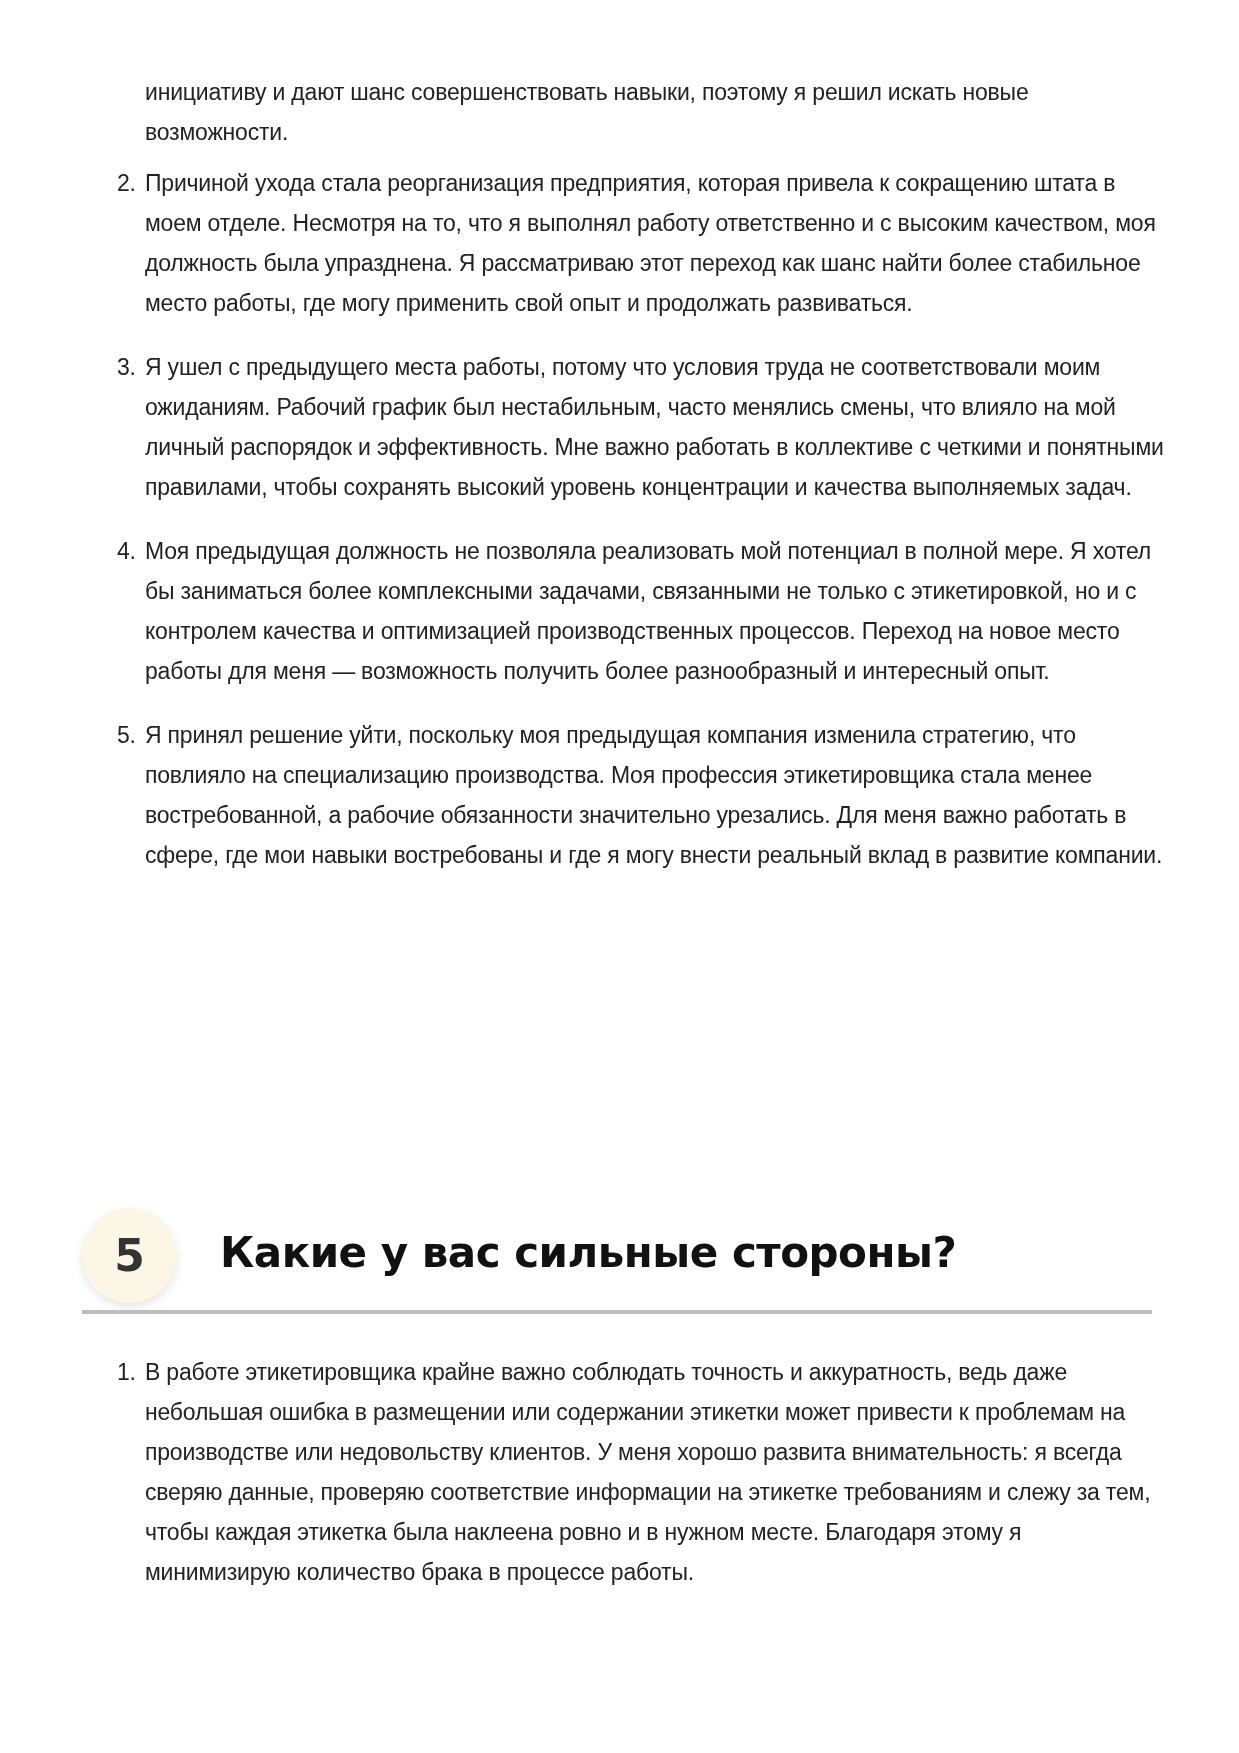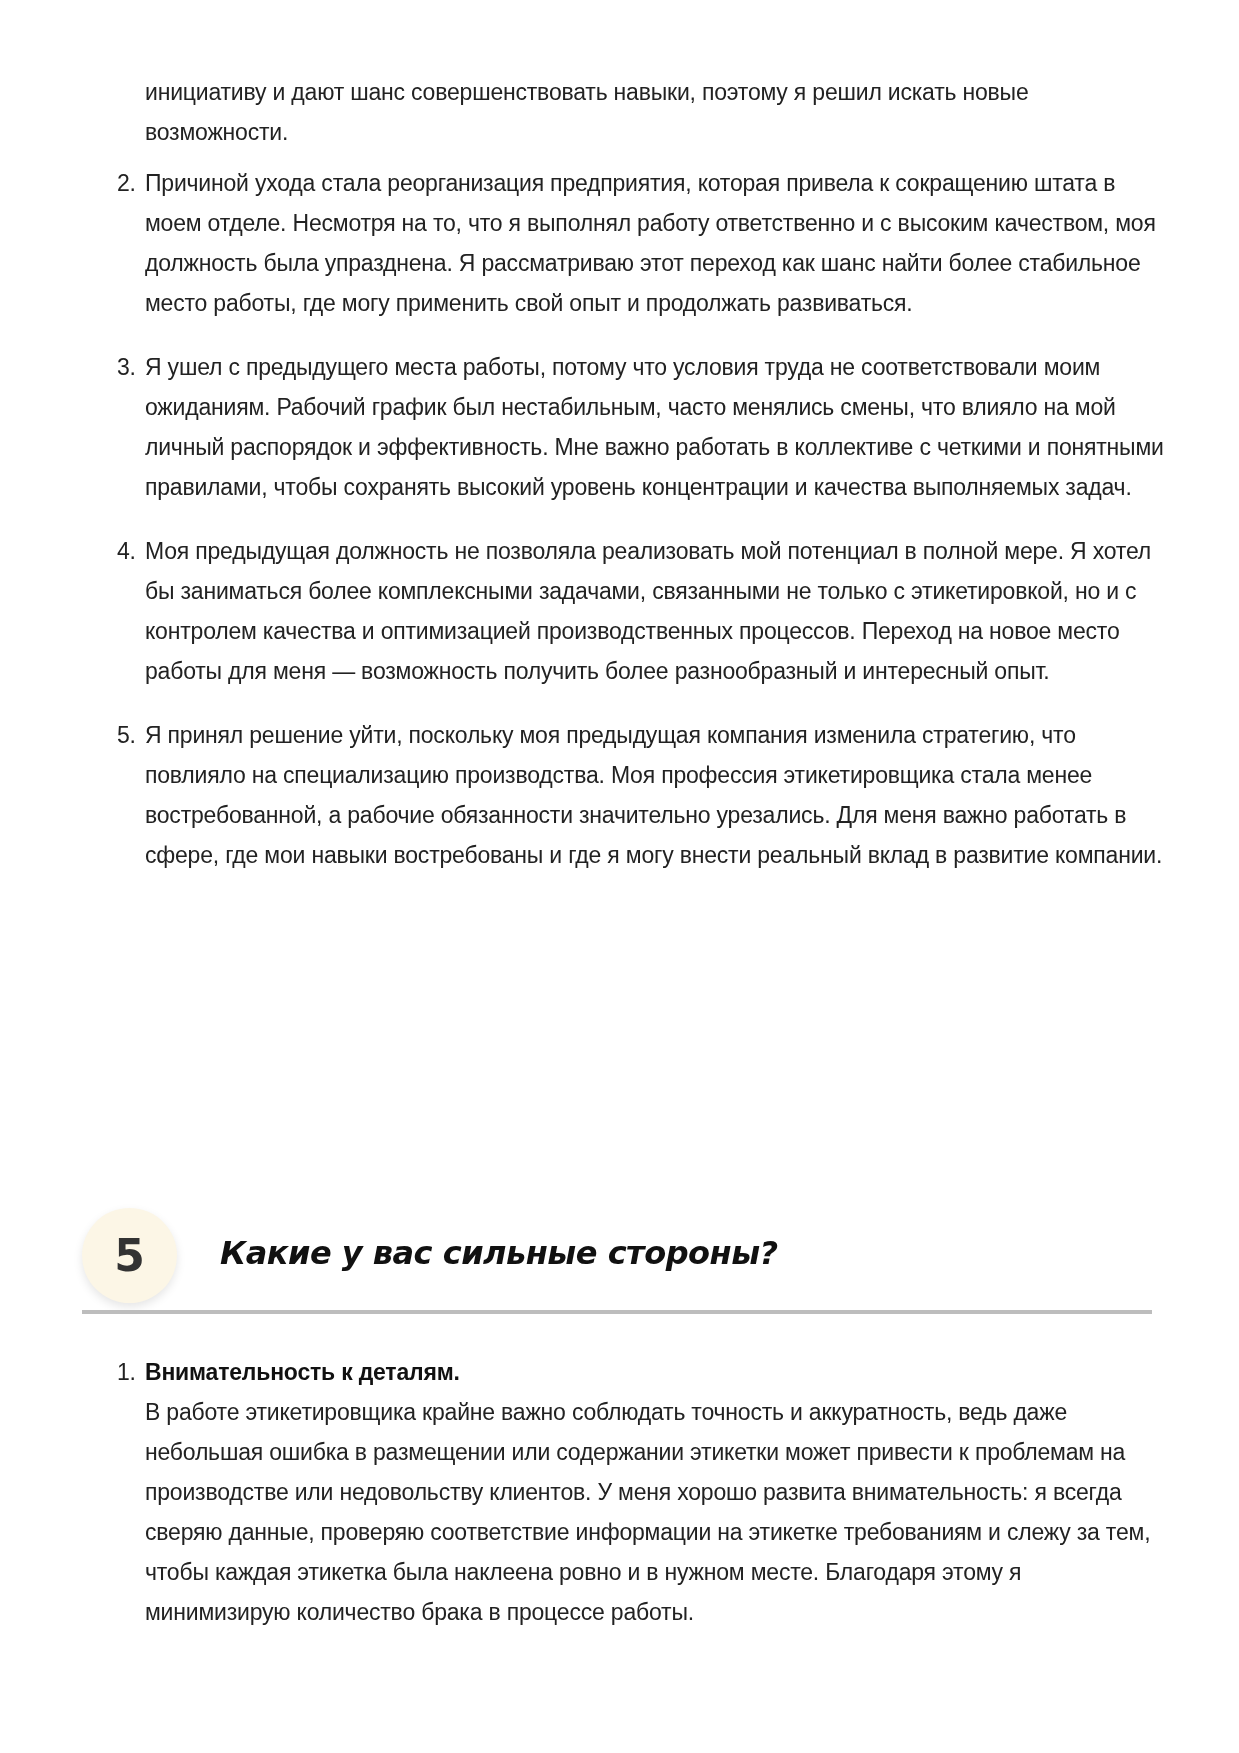--- a/index.html
+++ b/index.html
@@ -34,22 +34,22 @@
   .badge {
     position: absolute; left: 0; top: 0; width: 95px; height: 95px;
     border-radius: 50%; background: #fcf6e6;
     box-shadow: 0 4px 10px rgba(0,0,0,0.10);
     display: flex; align-items: center; justify-content: center;
     font-size: 44px; font-weight: bold; color: #333333;
     font-family: "DejaVu Sans", sans-serif;
   }
   .section-title {
     position: absolute; left: 138px; top: 20px;
-    font-size: 32px; font-weight: bold; color: #111111; line-height: 50px;
-    font-family: "DejaVu Sans", sans-serif; letter-spacing: -0.5px; font-style: italic;
+    font-size: 42px; font-weight: bold; color: #111111; line-height: 50px;
+    font-family: "DejaVu Sans", sans-serif; letter-spacing: -0.5px;
   }
   .divider {
     position: absolute; left: 0; top: 102px; width: 1070px; height: 4px;
     background: #bdbdbd;
   }
   #list-b { top: 1352px; }
   .item-title { font-weight: bold; color: #111111; }
 </style>
 </head>
 <body>
@@ -77,16 +77,15 @@
 
 <div class="section-header">
   <div class="badge">5</div>
   <div class="section-title">Какие у вас сильные стороны?</div>
   <div class="divider"></div>
 </div>
 
 <ol class="list text" id="list-b">
   <li>
     <span class="num">1.</span>
-    <div class="item-title">Внимательность к деталям.</div>
     <div>В работе этикетировщика крайне важно соблюдать точность и аккуратность, ведь даже небольшая ошибка в размещении или содержании этикетки может привести к проблемам на производстве или недовольству клиентов. У меня хорошо развита внимательность: я всегда сверяю данные, проверяю соответствие информации на этикетке требованиям и слежу за тем, чтобы каждая этикетка была наклеена ровно и в нужном месте. Благодаря этому я минимизирую количество брака в процессе работы.</div>
   </li>
 </ol>
 
 </body></html>

